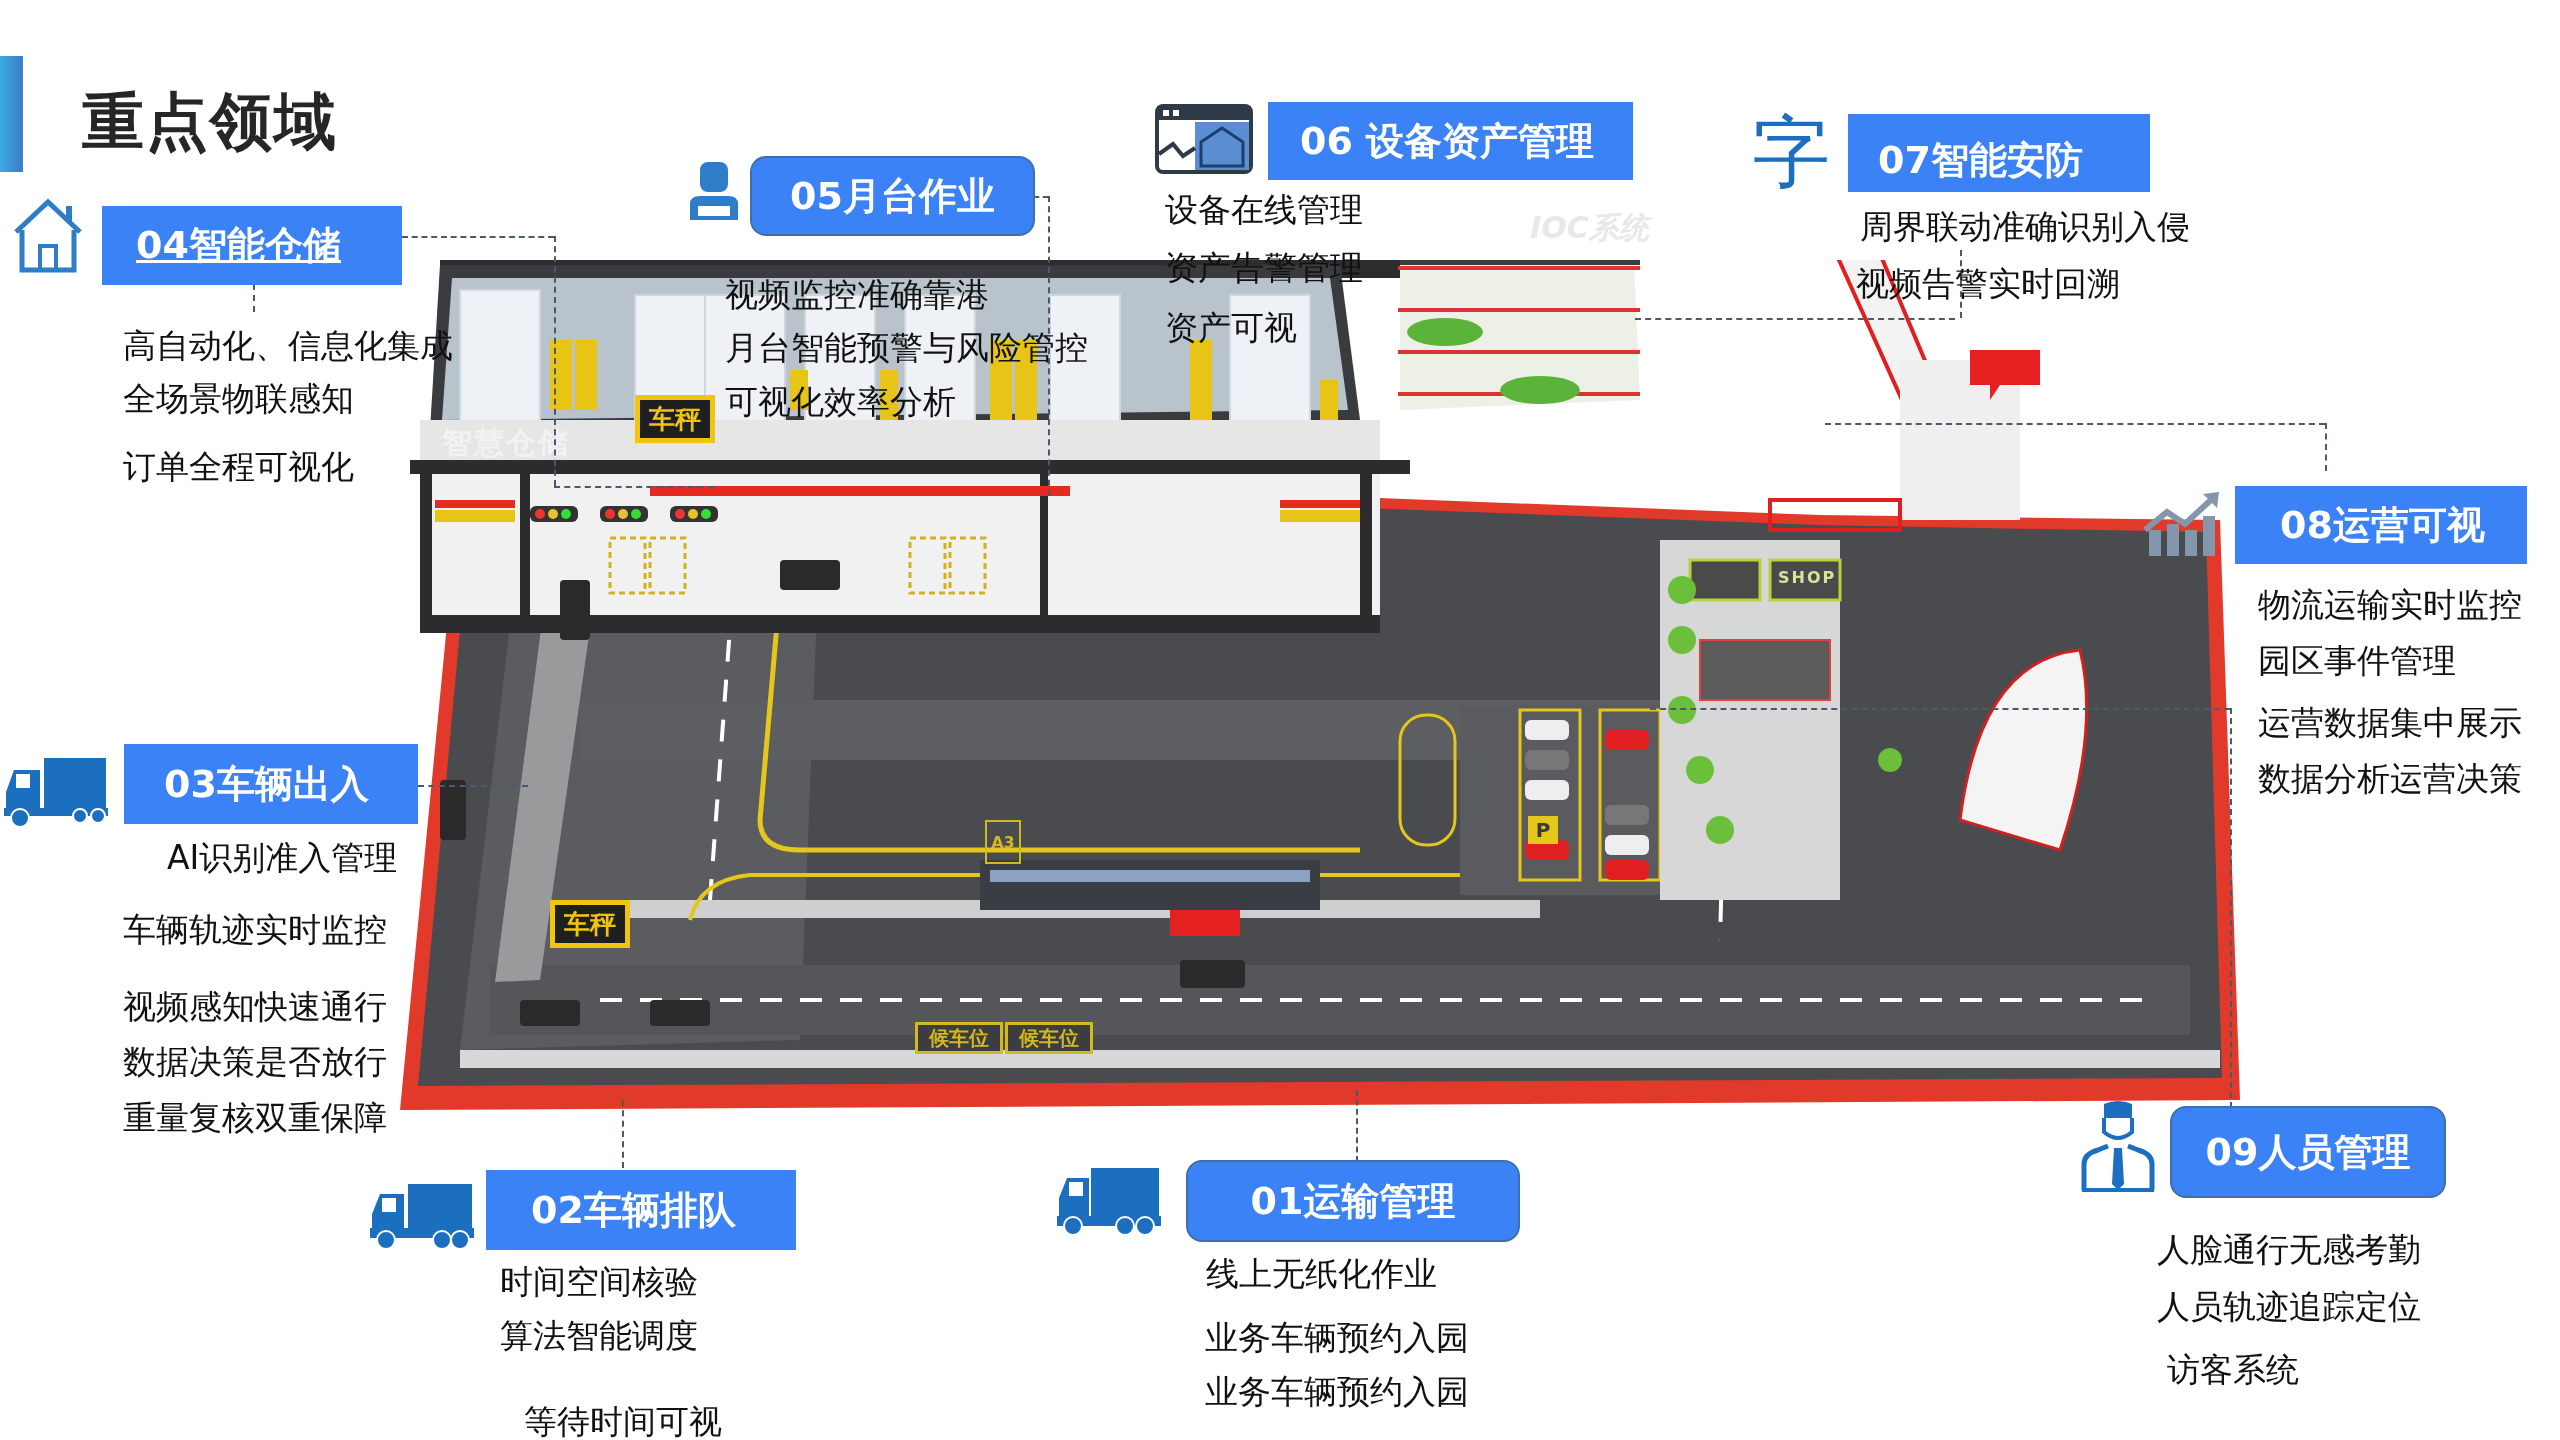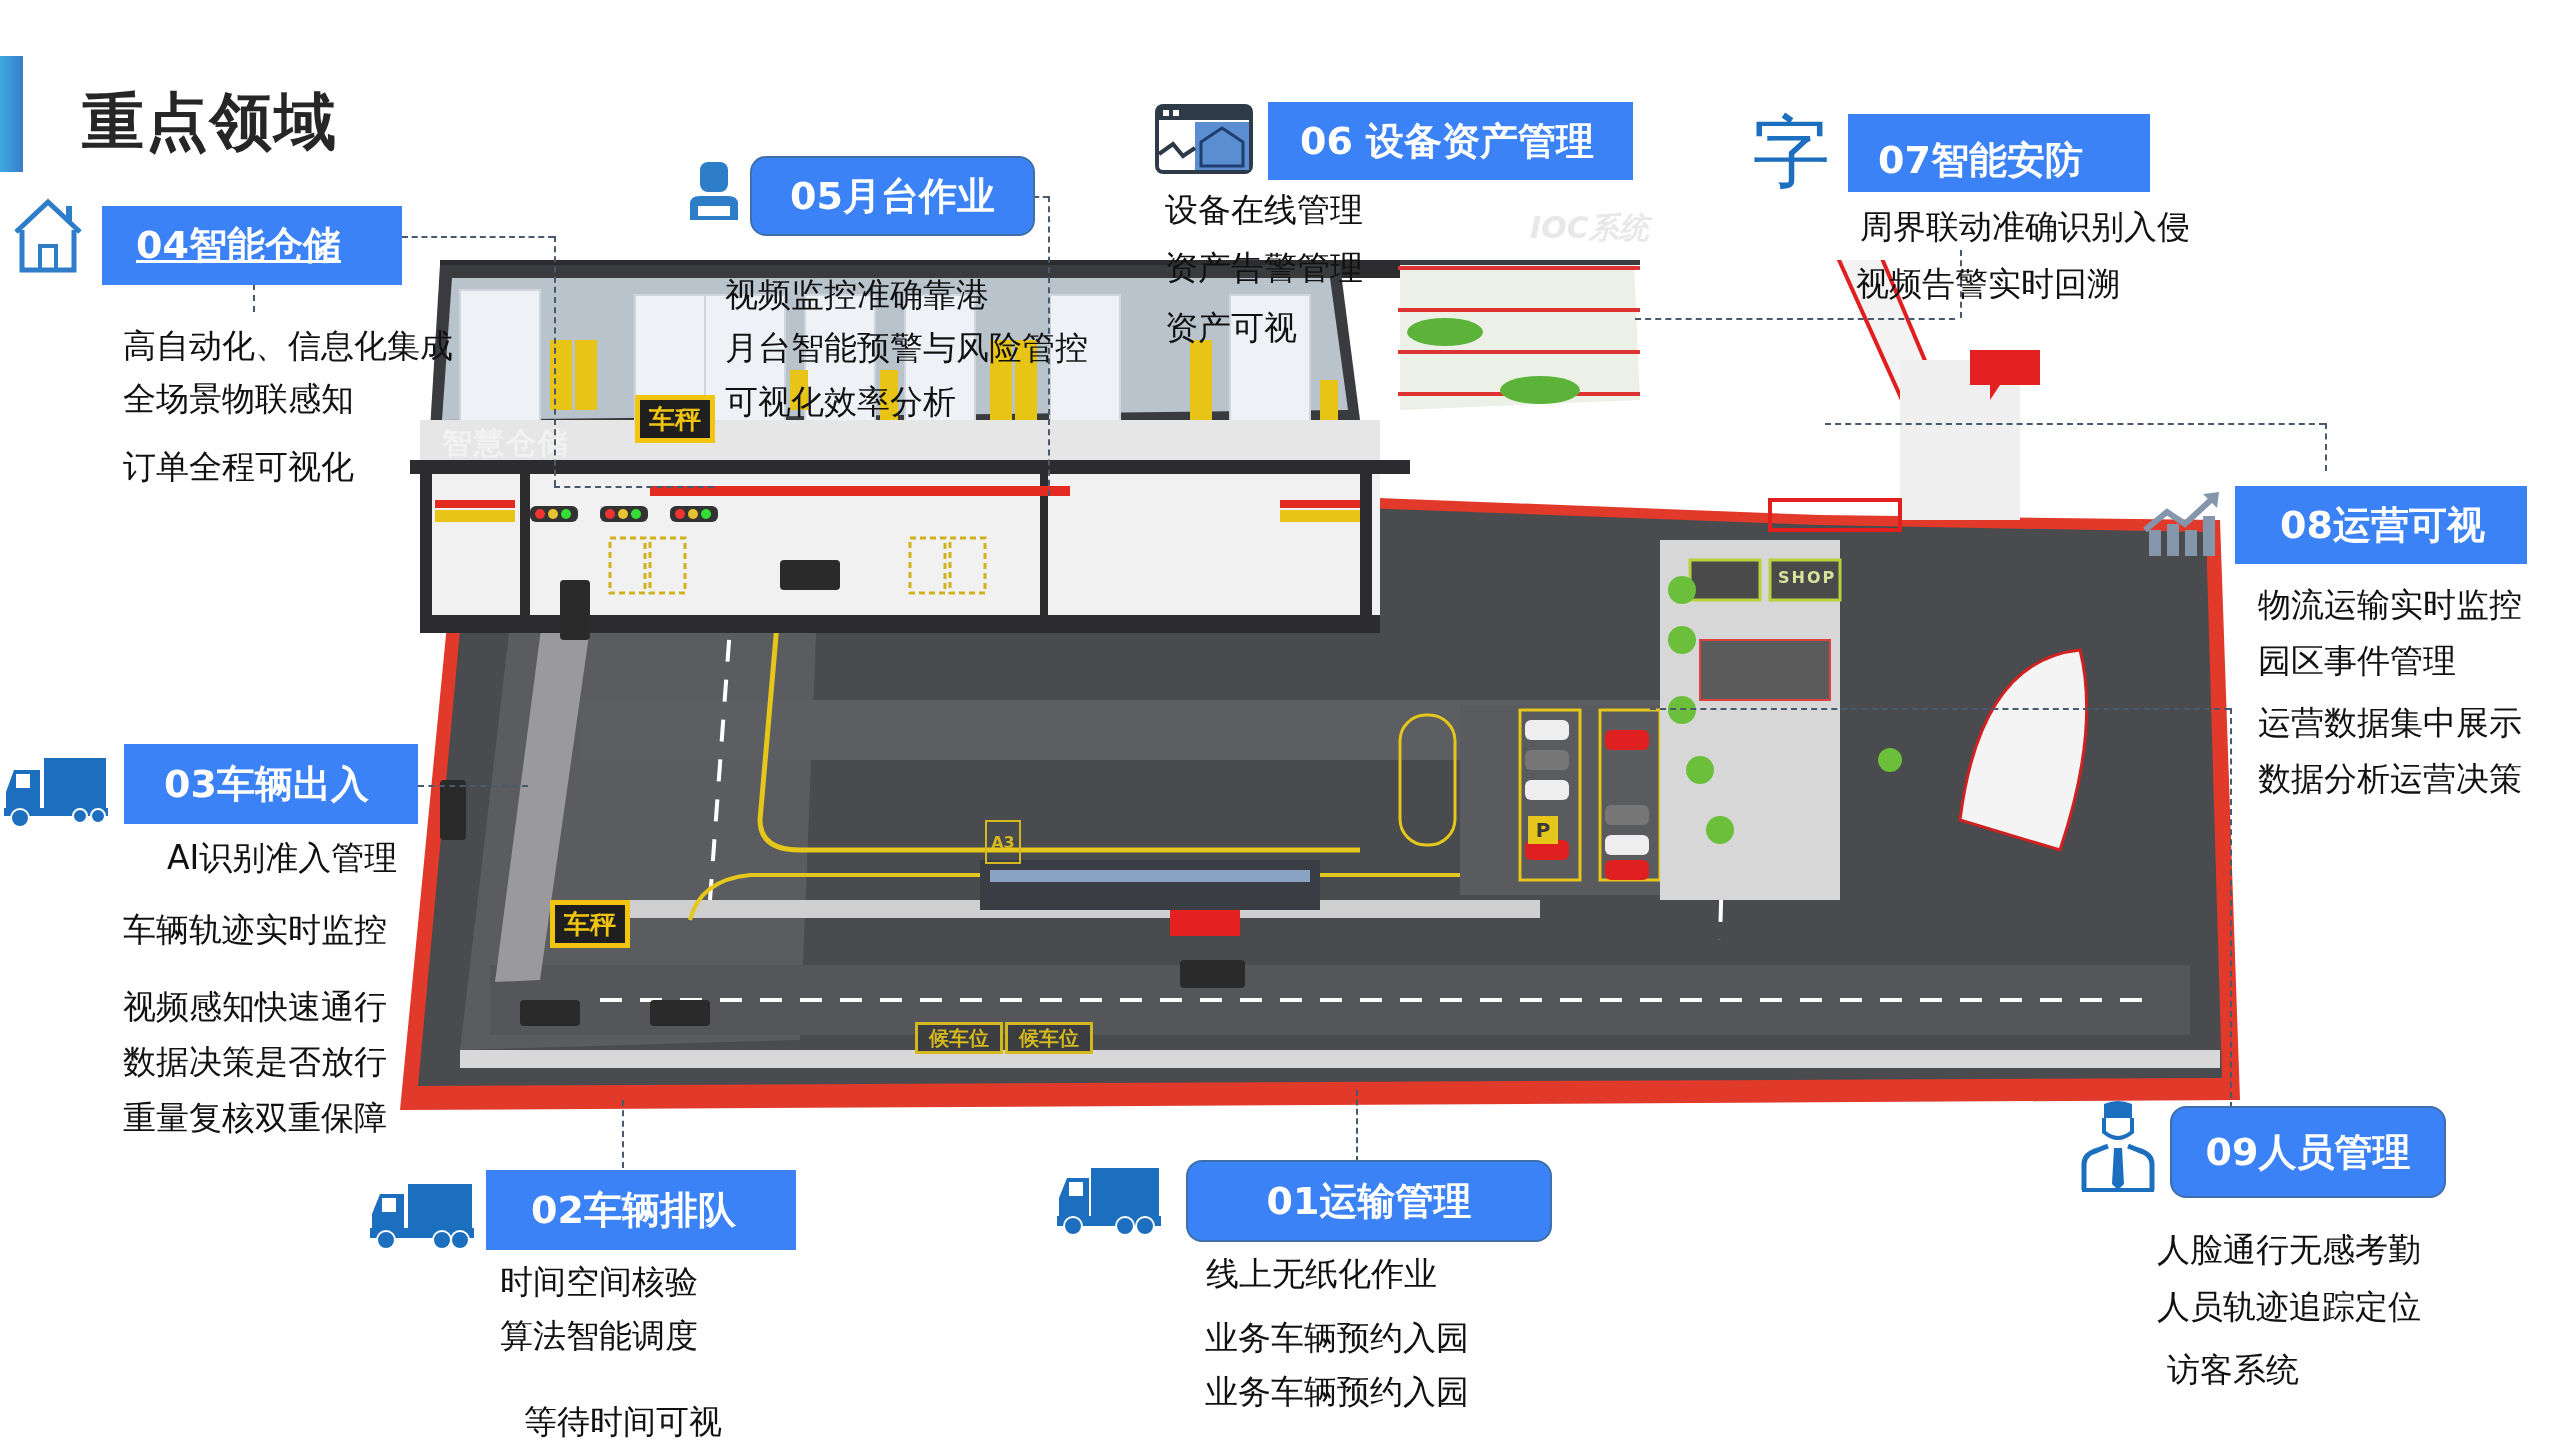--- a/index.html
+++ b/index.html
@@ -287,21 +287,21 @@
 
 <svg class="icon" style="left:1057px; top:1166px; width:104px; height:70px;" viewBox="0 0 104 70">
   <rect x="34" y="2" width="68" height="48" fill="#1C6FBE"></rect>
   <path d="M2 50 V32 L10 12 H32 V54 Z" fill="#1C6FBE"></path>
   <rect x="12" y="16" width="14" height="14" fill="#ffffff"></rect>
   <rect x="0" y="50" width="104" height="10" fill="#1C6FBE"></rect>
   <circle cx="16" cy="60" r="9" fill="#1C6FBE" stroke="#fff" stroke-width="2"></circle>
   <circle cx="68" cy="60" r="9" fill="#1C6FBE" stroke="#fff" stroke-width="2"></circle>
   <circle cx="88" cy="60" r="9" fill="#1C6FBE" stroke="#fff" stroke-width="2"></circle>
 </svg>
-<div class="label-box rounded" style="left:1186px; top:1160px; width:366px; height:82px;">01运输管理</div>
+<div class="label-box rounded" style="left:1186px; top:1160px; width:334px; height:82px;">01运输管理</div>
 <div class="bullet" style="left:1206px; top:1254px;">线上无纸化作业</div>
 <div class="bullet" style="left:1205px; top:1318px;">业务车辆预约入园</div>
 <div class="bullet" style="left:1205px; top:1372px;">业务车辆预约入园</div>
 
 <svg class="icon" style="left:370px; top:1182px; width:104px; height:70px;" viewBox="0 0 104 70">
   <rect x="38" y="2" width="64" height="44" fill="#1C6FBE"></rect>
   <path d="M2 50 V32 L10 12 H34 V54 Z" fill="#1C6FBE"></path>
   <rect x="12" y="16" width="14" height="14" fill="#ffffff"></rect>
   <rect x="0" y="46" width="104" height="10" fill="#1C6FBE"></rect>
   <circle cx="16" cy="58" r="9" fill="#1C6FBE" stroke="#fff" stroke-width="2"></circle>

